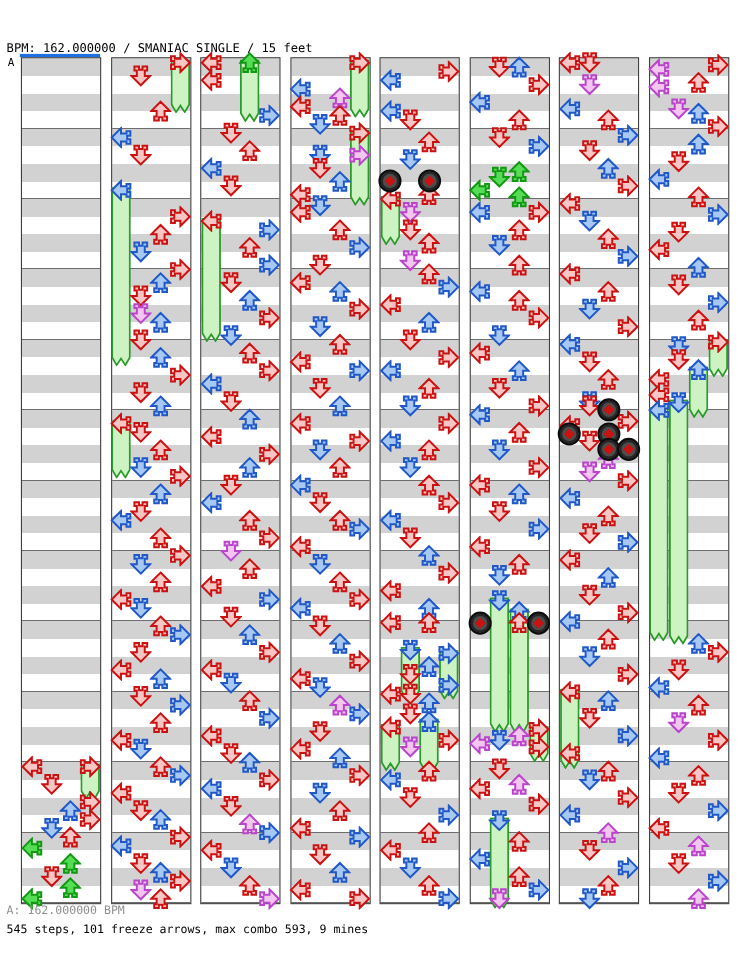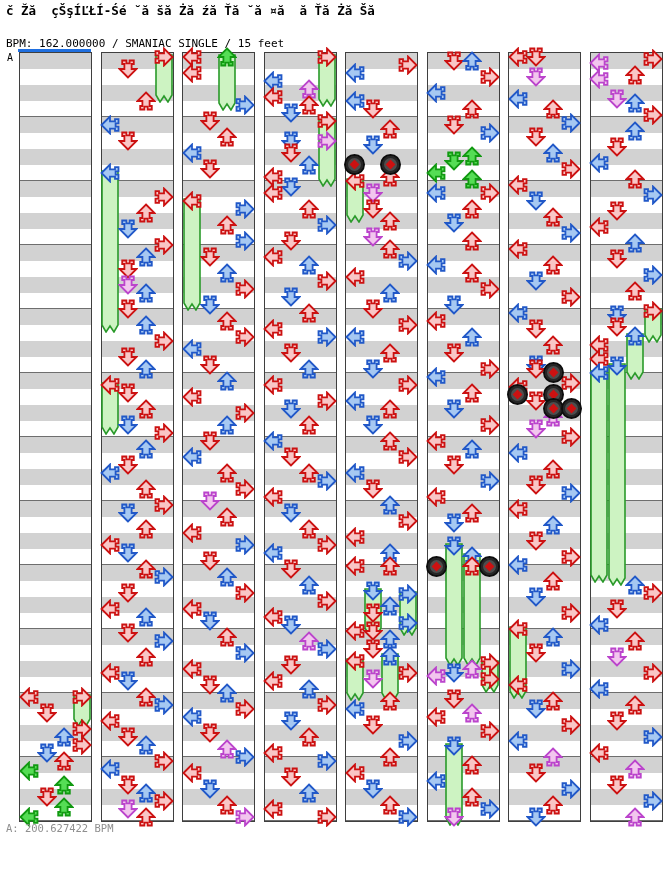--- a/index.html
+++ b/index.html
@@ -21,21 +21,20 @@
   .mine{position:absolute;width:17px;height:17px;border-radius:50%;
         background:#4d4d4d;border:2px solid #0d0d0d;
         box-shadow:inset 0 0 0 2px #262626;}
   .mine-core{position:absolute;left:5px;top:5px;width:7px;height:7px;background:#cc1111;
         transform:rotate(45deg);}
 </style>
 </head>
 <body>
 
 <div id="page">
-  <div class="hdr-line1">č Žă  çŠşÍĽŁÍ-Śé ˘ă šă Żă źă Ťă ˘ă ¤ă  ă Ťă Żă Šă</div>
   <div class="hdr-info">BPM: 162.000000 / SMANIAC SINGLE / 15 feet</div>
 
   <div class="marker-label">A</div>
   <div class="marker-line" id="marker-line" style="left: 18px; top: 49px; width: 73px; background: rgb(31, 111, 224);"></div>
 
   <div id="chart-area">
       <div class="chart-col" style="left: 19px; top: 52px; width: 71px; height: 768px;">
         <svg width="18" height="33" class="freeze" style="left: 53.125px; top: 641px; position: absolute;">
           <path d="M1 1 L17 1 L17 25 L12.959999999999999 32 L9 26 L5.040000000000001 32 L1 25 Z" fill="#cdf3c2" stroke="#2a9a2a" stroke-width="1.6"></path>
         </svg>
@@ -1288,14 +1287,15 @@
           </svg></div>
         <div class="note" style="left: 52.125px; top: 738px;"><svg width="20" height="20" viewBox="0 0 20 20">
             <path d="M10 1.5 L18.5 10 L13.6 10 L13.6 15 L15.8 15 L15.8 18.5 L11.6 18.5 L11.6 15.6 L8.4 15.6 L8.4 18.5 L4.2 18.5 L4.2 15 L6.4 15 L6.4 10 L1.5 10 Z" fill="#a6c8f2" stroke="#2158c8" stroke-width="1.8" stroke-linejoin="miter" transform="rotate(90 10 10)"></path>
           </svg></div>
         <div class="note" style="left: 34.375px; top: 754px;"><svg width="20" height="20" viewBox="0 0 20 20">
             <path d="M10 1.5 L18.5 10 L13.6 10 L13.6 15 L15.8 15 L15.8 18.5 L11.6 18.5 L11.6 15.6 L8.4 15.6 L8.4 18.5 L4.2 18.5 L4.2 15 L6.4 15 L6.4 10 L1.5 10 Z" fill="#f2c6ee" stroke="#bb44cc" stroke-width="1.8" stroke-linejoin="miter" transform="rotate(0 10 10)"></path>
           </svg></div>
       </div>
     </div>
 
-  <div class="ftr-bpm">A: 200.627422 BPM</div>
+  <div class="ftr-bpm">A: 162.000000 BPM</div>
+  <div class="ftr-stats">545 steps, 101 freeze arrows, max combo 593, 9 mines</div>
 </div>
 
 </body></html>

